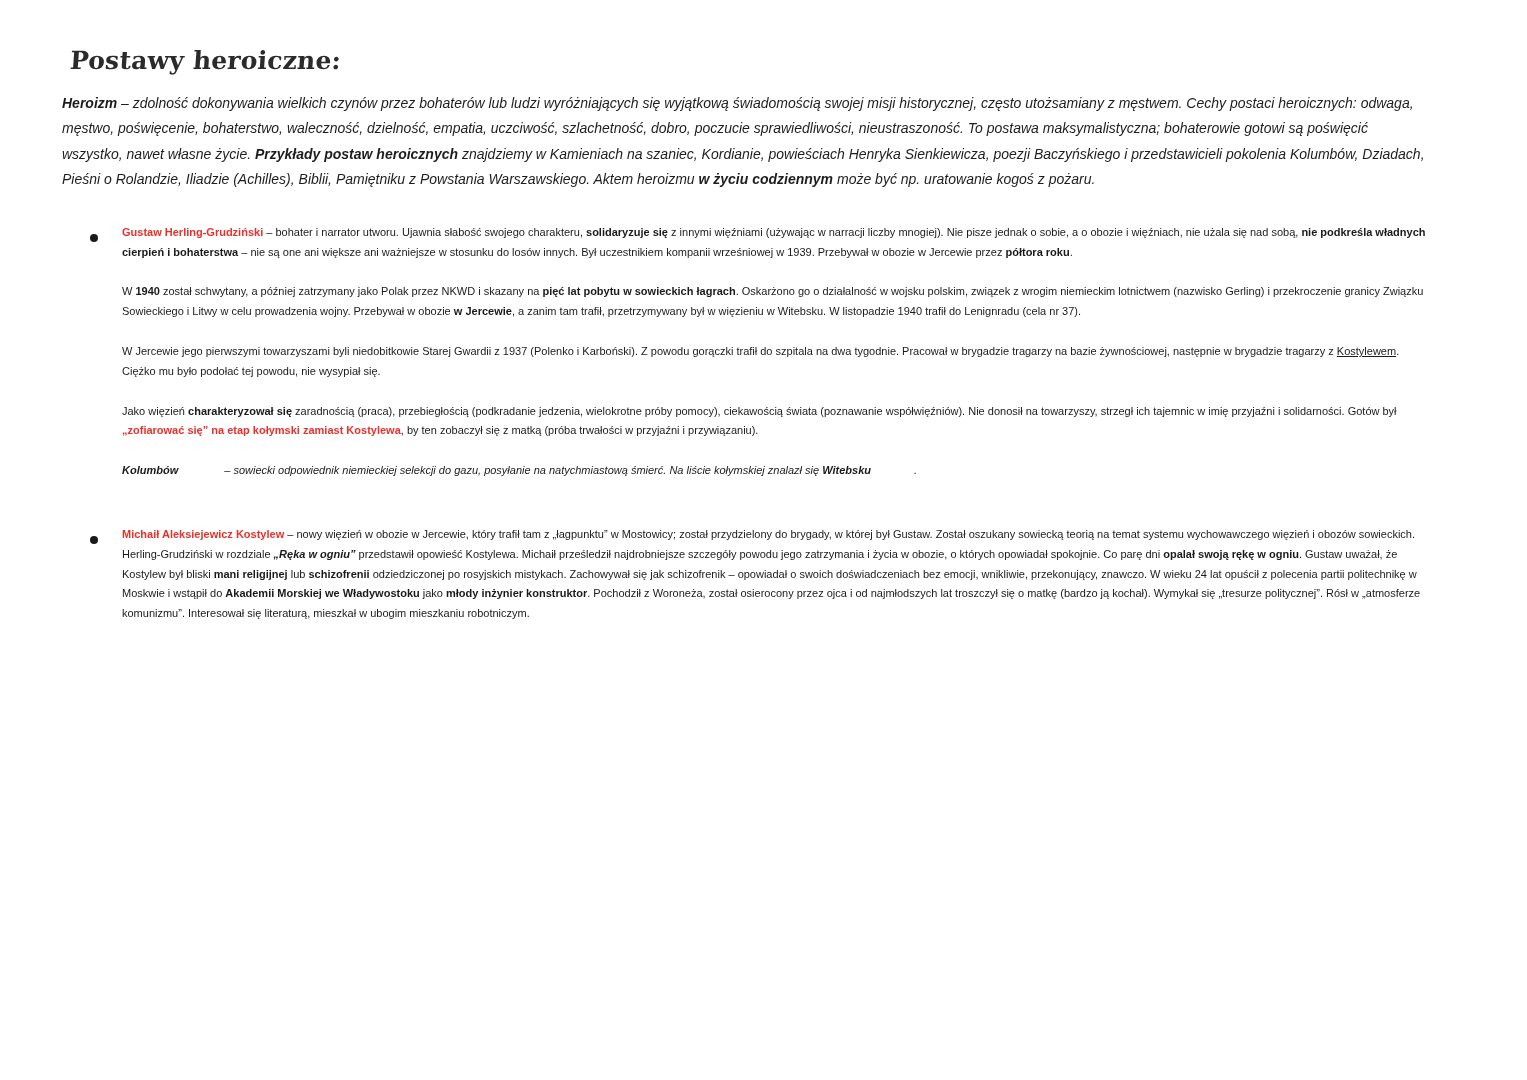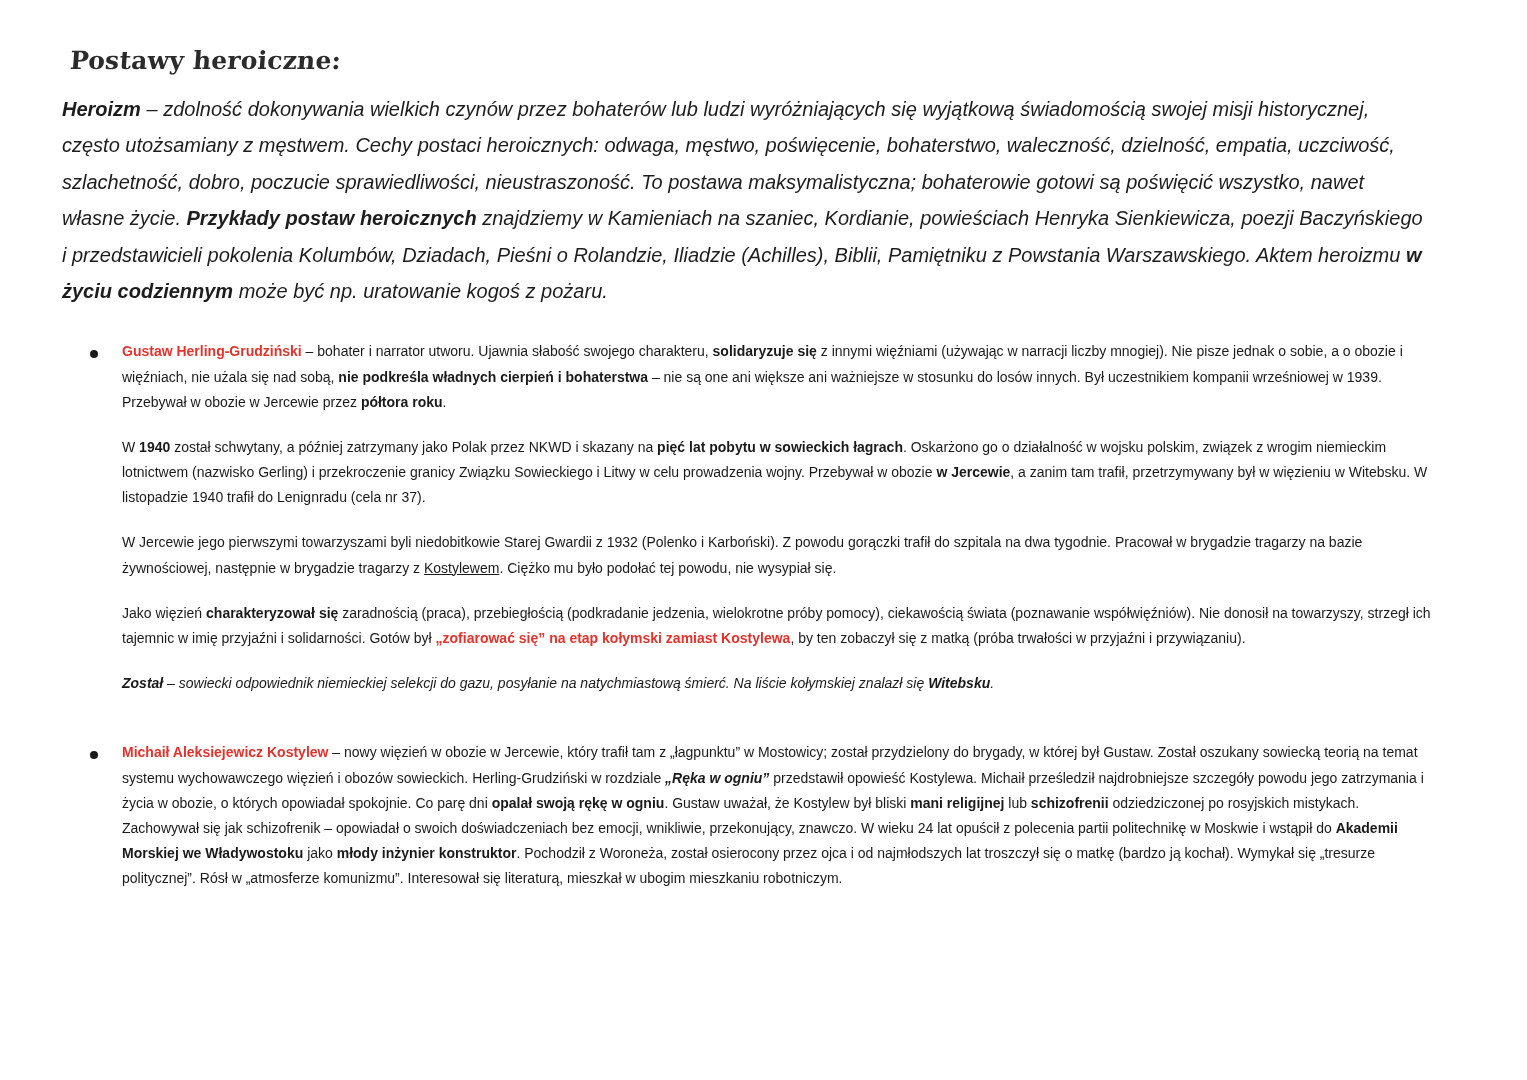--- a/index.html
+++ b/index.html
@@ -24,21 +24,21 @@
   .doc-title {
     font-family: "DejaVu Serif", serif;
     font-size: 25px;
     font-weight: 700;
     letter-spacing: 0.2px;
     color: #2b2b2b;
     margin: 0 0 16px 8px;
     transform: skewX(-4deg);
   }
   .intro {
-    font-size: 20px;
+    font-size: 14px;
     line-height: 1.82;
     font-style: italic;
     color: #1d1d1d;
     margin: 0 0 30px 0;
     text-align: left;
   }
   .intro b { font-weight: 700; }
   ul.bullets {
     list-style: none;
     margin: 0;
@@ -53,52 +53,52 @@
     content: "";
     position: absolute;
     left: 28px;
     top: 11px;
     width: 8px;
     height: 8px;
     border-radius: 50%;
     background: #1a1a1a;
   }
   p.para {
-    font-size: 14px;
+    font-size: 11px;
     line-height: 1.8;
     margin: 0 0 20px 0;
     color: #1a1a1a;
   }
   p.para:last-child { margin-bottom: 0; }
   .red {
     color: #e8312a;
     font-weight: 700;
   }
   .bold { font-weight: 700; }
   .underline { text-decoration: underline; font-weight: 400; }
-  .ital { font-style: italic; }
+  .ital { font-style: italic; margin-left: 43px; }
   .bold-ital { font-weight: 700; font-style: italic; }
 </style>
 </head>
 <body>
 
 <div class="page">
 
   <h1 class="doc-title">Postawy heroiczne:</h1>
 
   <p class="intro">
     <b>Heroizm</b><span> – zdolność dokonywania wielkich czynów przez bohaterów lub ludzi wyróżniających się wyjątkową świadomością swojej misji historycznej, często utożsamiany z męstwem. Cechy postaci heroicznych: odwaga, męstwo, poświęcenie, bohaterstwo, waleczność, dzielność, empatia, uczciwość, szlachetność, dobro, poczucie sprawiedliwości, nieustraszoność. To postawa maksymalistyczna; bohaterowie gotowi są poświęcić wszystko, nawet własne życie. </span><b>Przykłady postaw heroicznych</b><span> znajdziemy w Kamieniach na szaniec, Kordianie, powieściach Henryka Sienkiewicza, poezji Baczyńskiego i przedstawicieli pokolenia Kolumbów, Dziadach, Pieśni o Rolandzie, Iliadzie (Achilles), Biblii, Pamiętniku z Powstania Warszawskiego. Aktem heroizmu </span><b>w życiu codziennym</b><span> może być np. uratowanie kogoś z pożaru.</span>
   </p>
 
   <ul class="bullets" id="bullet-list">
       <li class="bullet-item">
         <p class="para"><span class="red">Gustaw Herling-Grudziński</span><span> – bohater i narrator utworu. Ujawnia słabość swojego charakteru, </span><span class="bold">solidaryzuje się</span><span> z innymi więźniami (używając w narracji liczby mnogiej). Nie pisze jednak o sobie, a o obozie i więźniach, nie użala się nad sobą, </span><span class="bold">nie podkreśla władnych cierpień i bohaterstwa</span><span> – nie są one ani większe ani ważniejsze w stosunku do losów innych. Był uczestnikiem kompanii wrześniowej w 1939. Przebywał w obozie w Jercewie przez </span><span class="bold">półtora roku</span><span>.</span></p>
         <p class="para"><span>W </span><span class="bold">1940</span><span> został schwytany, a później zatrzymany jako Polak przez NKWD i skazany na </span><span class="bold">pięć lat pobytu w sowieckich łagrach</span><span>. Oskarżono go o działalność w wojsku polskim, związek z wrogim niemieckim lotnictwem (nazwisko Gerling) i przekroczenie granicy Związku Sowieckiego i Litwy w celu prowadzenia wojny. Przebywał w obozie </span><span class="bold">w Jercewie</span><span>, a zanim tam trafił, przetrzymywany był w więzieniu w Witebsku. W listopadzie 1940 trafił do Lenignradu (cela nr 37).</span></p>
-        <p class="para"><span>W Jercewie jego pierwszymi towarzyszami byli niedobitkowie Starej Gwardii z 1932 (Polenko i Karboński). Z powodu gorączki trafił do szpitala na dwa tygodnie. Pracował w brygadzie tragarzy na bazie żywnościowej, następnie w brygadzie tragarzy z </span><span class="underline">Kostylewem</span><span>. Ciężko mu było podołać tej powodu, nie wysypiał się.</span></p>
+        <p class="para"><span>W Jercewie jego pierwszymi towarzyszami byli niedobitkowie Starej Gwardii z 1937 (Polenko i Karboński). Z powodu gorączki trafił do szpitala na dwa tygodnie. Pracował w brygadzie tragarzy na bazie żywnościowej, następnie w brygadzie tragarzy z </span><span class="underline">Kostylewem</span><span>. Ciężko mu było podołać tej powodu, nie wysypiał się.</span></p>
         <p class="para"><span>Jako więzień </span><span class="bold">charakteryzował się</span><span> zaradnością (praca), przebiegłością (podkradanie jedzenia, wielokrotne próby pomocy), ciekawością świata (poznawanie współwięźniów). Nie donosił na towarzyszy, strzegł ich tajemnic w imię przyjaźni i solidarności. Gotów był </span><span class="red">„zofiarować się” na etap kołymski zamiast Kostylewa</span><span>, by ten zobaczył się z matką (próba trwałości w przyjaźni i przywiązaniu).</span></p>
-        <p class="para"><span class="bold-ital">Został</span><span class="ital"> – sowiecki odpowiednik niemieckiej selekcji do gazu, posyłanie na natychmiastową śmierć. Na liście kołymskiej znalazł się </span><span class="bold-ital">Witebsku</span><span class="ital">.</span></p>
+        <p class="para"><span class="bold-ital">Kolumbów</span><span class="ital"> – sowiecki odpowiednik niemieckiej selekcji do gazu, posyłanie na natychmiastową śmierć. Na liście kołymskiej znalazł się </span><span class="bold-ital">Witebsku</span><span class="ital">.</span></p>
       </li>
       <li class="bullet-item">
         <p class="para"><span class="red">Michaił Aleksiejewicz Kostylew</span><span> – nowy więzień w obozie w Jercewie, który trafił tam z „łagpunktu” w Mostowicy; został przydzielony do brygady, w której był Gustaw. Został oszukany sowiecką teorią na temat systemu wychowawczego więzień i obozów sowieckich. Herling-Grudziński w rozdziale </span><span class="bold-ital">„Ręka w ogniu”</span><span> przedstawił opowieść Kostylewa. Michaił prześledził najdrobniejsze szczegóły powodu jego zatrzymania i życia w obozie, o których opowiadał spokojnie. Co parę dni </span><span class="bold">opalał swoją rękę w ogniu</span><span>. Gustaw uważał, że Kostylew był bliski </span><span class="bold">mani religijnej</span><span> lub </span><span class="bold">schizofrenii</span><span> odziedziczonej po rosyjskich mistykach. Zachowywał się jak schizofrenik – opowiadał o swoich doświadczeniach bez emocji, wnikliwie, przekonujący, znawczo. W wieku 24 lat opuścił z polecenia partii politechnikę w Moskwie i wstąpił do </span><span class="bold">Akademii Morskiej we Władywostoku</span><span> jako </span><span class="bold">młody inżynier konstruktor</span><span>. Pochodził z Woroneża, został osierocony przez ojca i od najmłodszych lat troszczył się o matkę (bardzo ją kochał). Wymykał się „tresurze politycznej”. Rósł w „atmosferze komunizmu”. Interesował się literaturą, mieszkał w ubogim mieszkaniu robotniczym.</span></p>
       </li>
     </ul>
 
 </div>
 
 </body></html>

